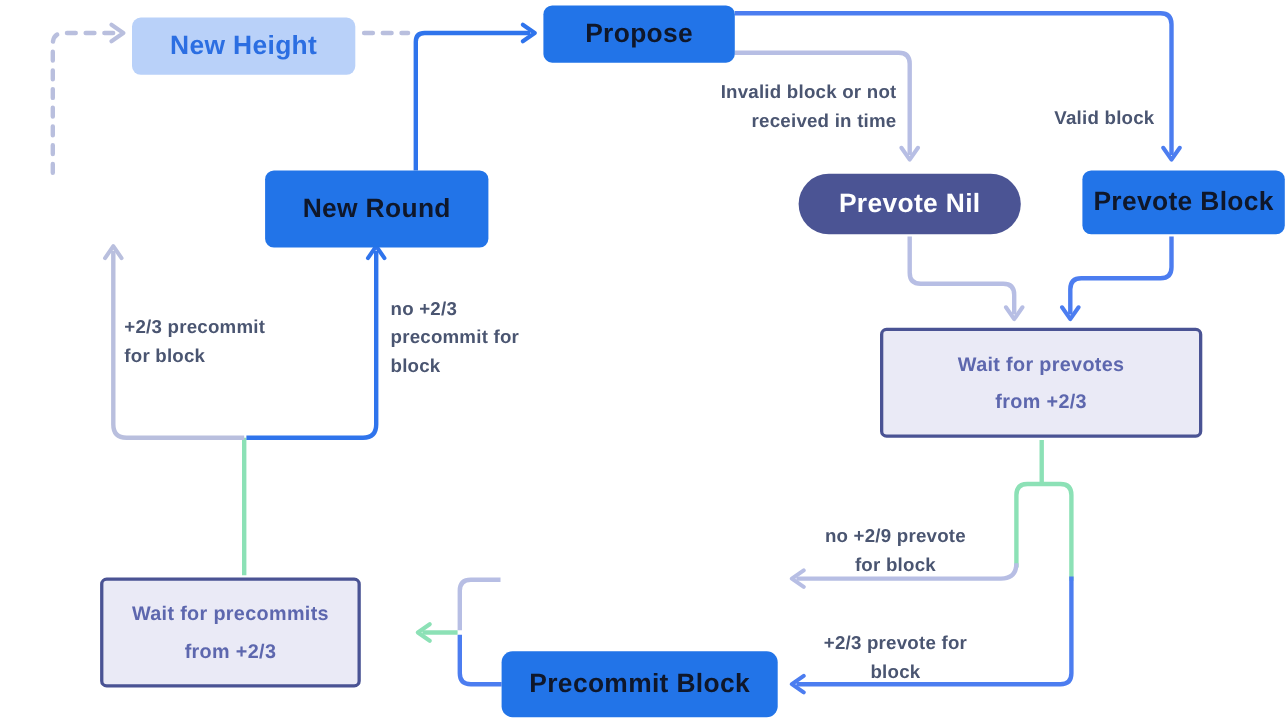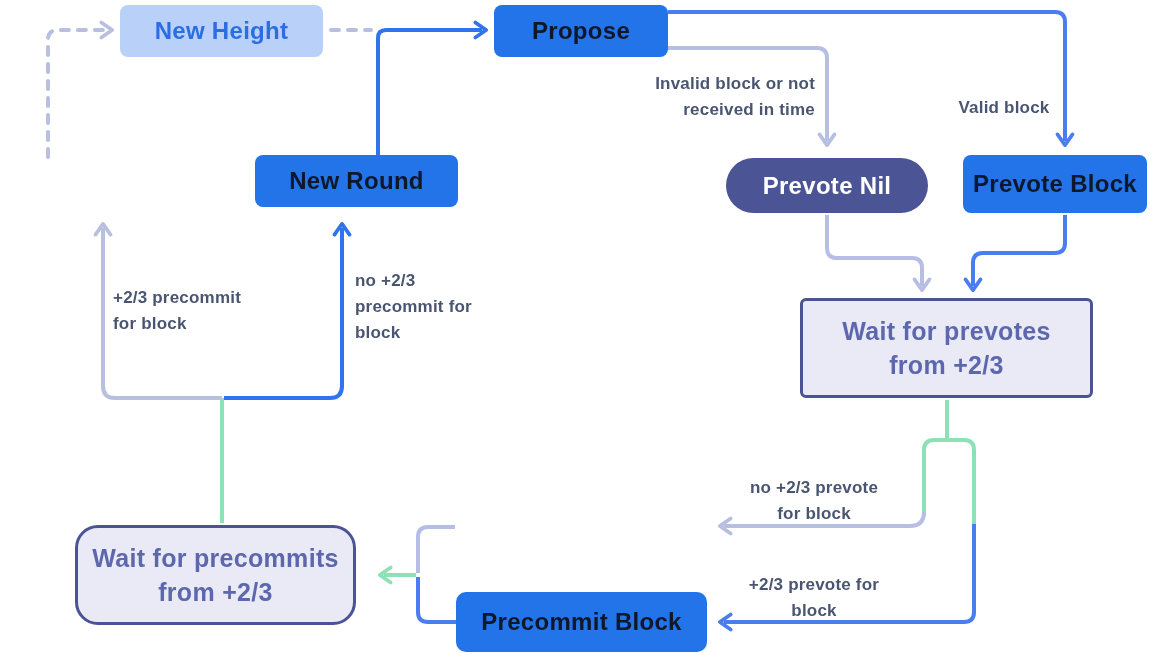--- a/index.html
+++ b/index.html
@@ -25,21 +25,21 @@
     display:flex; align-items:center; justify-content:center;
     font-weight:bold; font-size:24px; letter-spacing:0.3px;
     text-align:center; white-space:pre-line;
   }
   .blue-node  { background:var(--node-blue); color:#0f172a; border-radius:8px; }
   .pill-node  { background:var(--node-slate); color:#ffffff; border-radius:31px; }
   .light-node { background:var(--node-light-fill); color:var(--node-light-text); border-radius:8px; }
   .wait-node  {
     background:var(--wait-fill); color:var(--wait-text);
     border:3px solid var(--wait-border); border-radius:6px;
-    font-size:25px; line-height:34px;
+    font-size:18px; line-height:34px;
   }
   .edge-label {
     position:absolute; font-size:17px; font-weight:bold;
     color:var(--label-text); line-height:26px; letter-spacing:0.2px;
     white-space:pre-line;
   }
   .al-right  { text-align:right; }
   .al-center { text-align:center;margin-top:11px; }
 </style>
 </head>
@@ -93,51 +93,51 @@
 
     <path class="e-green" d="M 416 575 L 384 575" marker-end="url(#mk-green)"></path>
 
     <path class="e-green" d="M 222 523 L 222 398"></path>
 
     <path class="e-gray" d="M 222 398 L 115 398 Q 103 398 103 386 L 103 228" marker-end="url(#mk-gray)"></path>
 
     <path class="e-blue" d="M 224 398 L 330 398 Q 342 398 342 386 L 342 228" marker-end="url(#mk-blue)"></path>
   </svg>
 
-  <div class="node light-node" style="left:120px; top:5px; width:203px; height:52px;">New Height</div>
+  <div class="node light-node" style="left:120px; top:16px; width:203px; height:52px;">New Height</div>
 
   <div class="node blue-node" style="left:494px; top:5px; width:174px; height:52px;">Propose</div>
 
 
-  <div class="node blue-node" style="left:255px; top:155px; width:203px; height:52px;">New Round</div>
+  <div class="node blue-node" style="left:241px; top:155px; width:203px; height:70px;">New Round</div>
 
   <div class="node pill-node" style="left:726px; top:158px; width:202px; height:55px;">Prevote Nil</div>
 
-  <div class="node blue-node" style="left:963px; top:155px; width:184px; height:58px;">Prevote Block</div>
+  <div class="node blue-node" style="left:984px; top:155px; width:184px; height:58px;">Prevote Block</div>
 
   <div class="node wait-node" style="left:800px; top:298px; width:293px; height:100px;">Wait for prevotes
 from +2/3</div>
 
 
   <div class="node blue-node" style="left:456px; top:592px; width:251px; height:60px; border-radius:10px;">Precommit Block</div>
 
-  <div class="node wait-node" style="left:75px; top:525px; width:281px; height:100px;border-radius:23px;">Wait for precommits
+  <div class="node wait-node" style="left:91px; top:525px; width:237px; height:100px;">Wait for precommits
 from +2/3</div>
 
   <div class="edge-label al-right" style="left:595px; top:71px; width:220px;">Invalid block or not
 received in time</div>
 
   <div class="edge-label al-center" style="left:948px; top:84px; width:112px;">Valid block</div>
 
   <div class="edge-label" style="left:113px; top:285px;">+2/3 precommit
 for block</div>
 
   <div class="edge-label" style="left:355px; top:268px;">no +2/3
 precommit for
 block</div>
 
-  <div class="edge-label al-center" style="left:714px; top:464px; width:200px;">no +2/3 prevote
+  <div class="edge-label al-center" style="left:714px; top:464px; width:200px;">no +2/9 prevote
 for block</div>
 
   <div class="edge-label al-center" style="left:714px; top:561px; width:200px;">+2/3 prevote for
 block</div>
 
 </div>
 
 </body></html>

